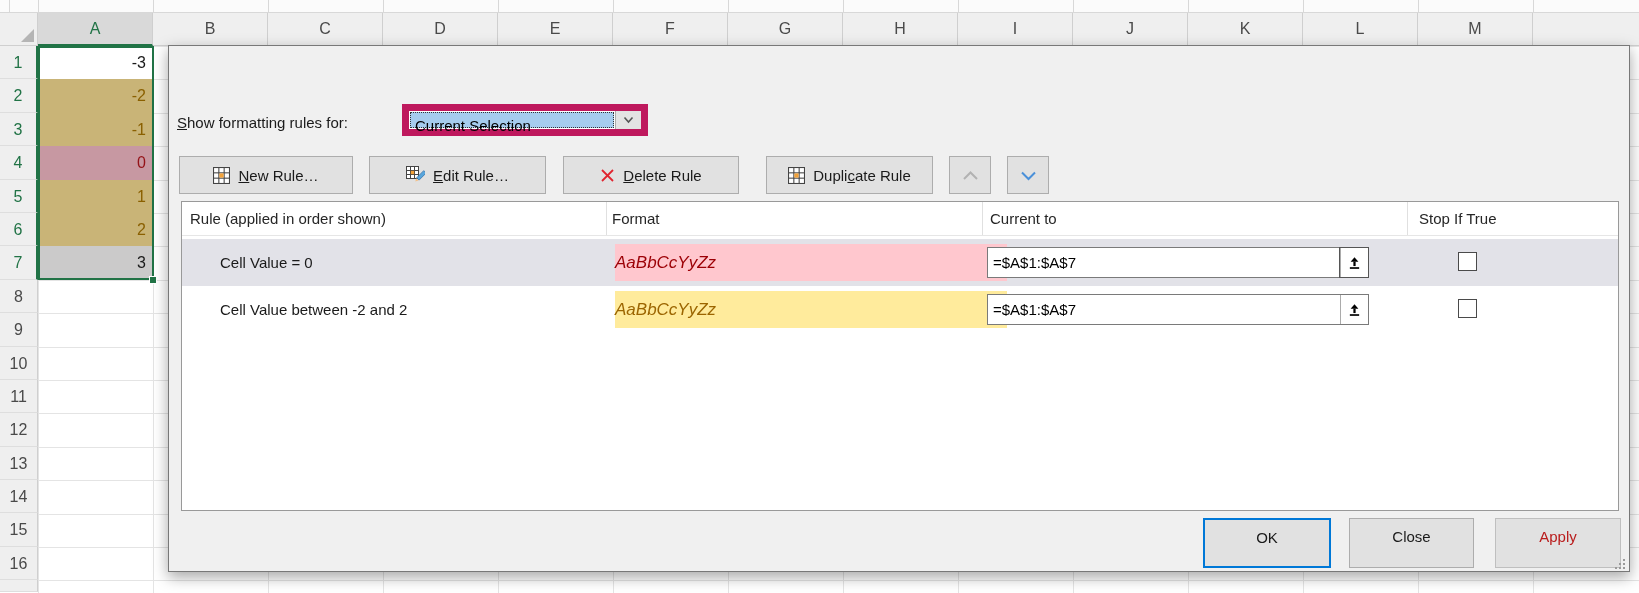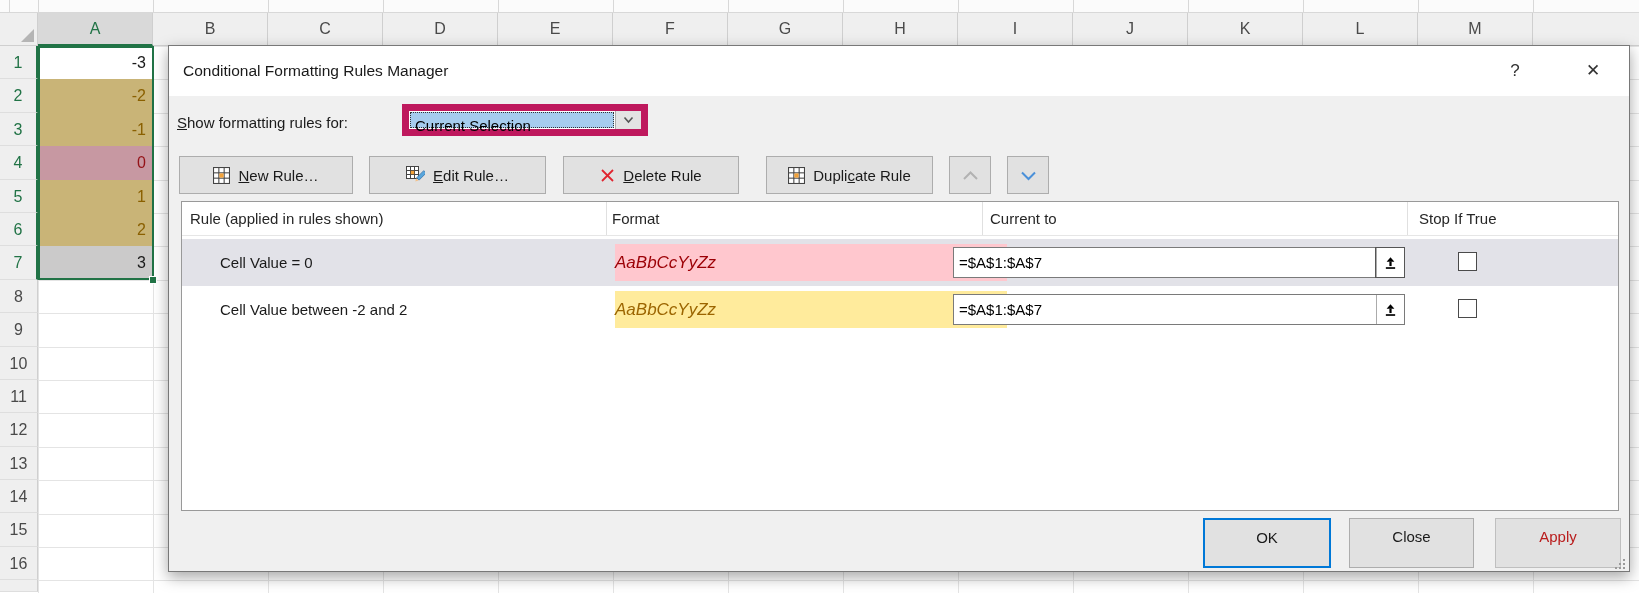--- a/index.html
+++ b/index.html
@@ -74,21 +74,21 @@
   .rules-box { position:absolute; left:12px; top:155px; width:1438px; height:310px;
     background:#fff; border:1px solid #999; }
   .rl-head { position:absolute; top:0; height:33px; line-height:33px; font-size:15px; color:#262626; }
   .rl-head-divider { position:absolute; top:0; height:33px; border-left:1px solid #e0e0e0; }
   .rl-head-line { position:absolute; left:0; top:33px; width:100%; border-top:1px solid #e6e6e6; }
   .rule-row { position:absolute; left:0; width:1436px; height:47px; }
   .rule-row.sel { background:#e2e2e8; }
   .rule-name { position:absolute; left:38px; top:0; line-height:47px; font-size:15px; color:#1a1a1a; }
   .swatch { position:absolute; left:433px; top:5px; width:392px; height:37px;
     line-height:37px; font-size:17px;font-style:italic; }
-  .applies-group { position:absolute; left:771px; top:8px; width:452px; height:31px;
+  .applies-group { position:absolute; left:805px; top:8px; width:382px; height:31px;
     border:1px solid #7a7a7a; background:#fff; display:flex; }
   .applies-input { flex:1; border:none; outline:none; font-size:15px; padding-left:5px;
     font-family:"Liberation Sans", sans-serif; color:#000; background:#fff; }
   .picker-btn { width:28px; background:#fff; border-left:1px solid #ababab; display:flex;
     align-items:center; justify-content:center; }
   .rule-row.sel .picker-btn { outline:1px solid #555; }
   .stop-check { position:absolute; left:1276px; top:13px; width:19px; height:19px;
     background:#fff; border:1.5px solid #4a4a4a; }
 
   .fbtn { position:absolute; top:472px; height:50px; background:#e1e1e1;
@@ -153,25 +153,20 @@
       <div class="cellA" style="top: 146.2px; background: rgb(199, 152, 162); color: rgb(148, 19, 24);">0</div>
       <div class="cellA" style="top: 179.6px; background: rgb(201, 180, 119); color: rgb(138, 96, 0);">1</div>
       <div class="cellA" style="top: 213px; background: rgb(201, 180, 119); color: rgb(138, 96, 0);">2</div>
       <div class="cellA" style="top: 246.4px; background: rgb(203, 202, 202); color: rgb(26, 26, 26);">3</div>
     </div>
 
   <div class="sel-border"></div>
   <div class="fill-handle"></div>
 
   <div class="dialog">
-    <div class="dlg-titlebar">
-      <span class="dlg-title">Conditional Formatting Rules Manager</span>
-      <span class="dlg-help">?</span>
-      <span class="dlg-close">✕</span>
-    </div>
 
     <span class="show-label"><span></span><span class="mn">S</span><span>how formatting rules for:</span></span>
 
     <div class="combo">
       <div class="combo-text">Current Selection</div>
       <div class="combo-arrow">
         <svg width="11" height="8" viewBox="0 0 11 8">
             <polyline points="1.5,1.5 5.5,6 9.5,1.5" fill="none" stroke="#555" stroke-width="1.6"></polyline>
           </svg>
       </div>
@@ -239,21 +234,21 @@
           </svg></span>
     </div>
     <div class="arrow-btn" id="btn-move-down">
       <span class="ic">
         <svg width="17" height="11" viewBox="0 0 17 11">
             <polyline points="2,2.5 8.5,9 15,2.5" fill="none" stroke="#4a90d9" stroke-width="2"></polyline>
           </svg></span>
     </div>
 
     <div class="rules-box">
-      <span class="rl-head" style="left:8px">Rule (applied in rules shown)</span>
+      <span class="rl-head" style="left:8px">Rule (applied in order shown)</span>
       <span class="rl-head" style="left:430px">Format</span>
       <span class="rl-head" style="left:808px">Current to</span>
       <span class="rl-head" style="left:1237px">Stop If True</span>
       <div class="rl-head-divider" style="left:424px"></div>
       <div class="rl-head-divider" style="left:800px"></div>
       <div class="rl-head-divider" style="left:1225px"></div>
       <div class="rl-head-line"></div>
       <div id="rule-rows">
           <div class="rule-row sel" style="top: 37px;">
             <span class="rule-name">Cell Value = 0</span>

